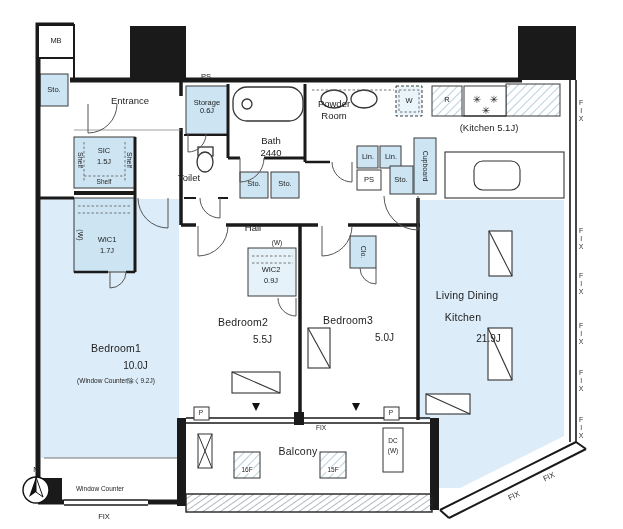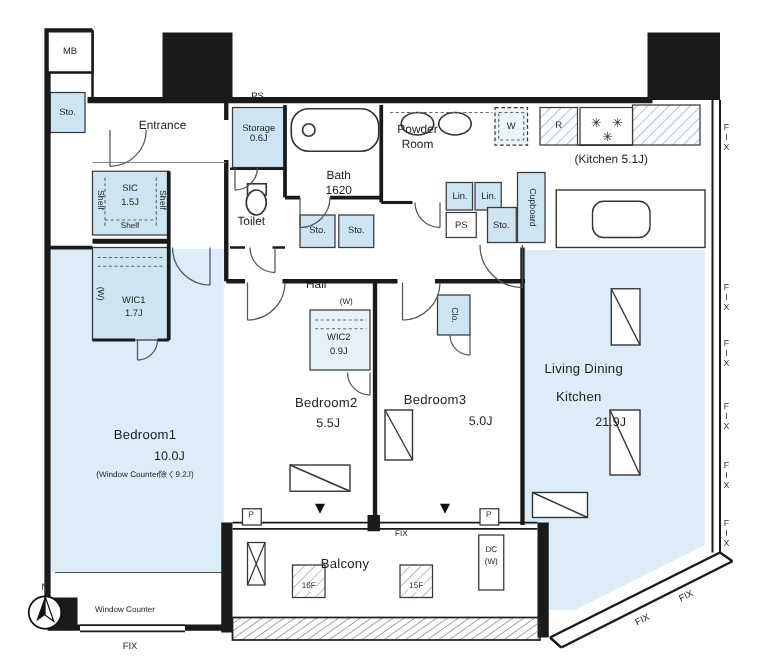--- a/index.html
+++ b/index.html
@@ -162,58 +162,58 @@
   </g>
 </svg>
 
 <div class="lbl small" style="left:56px;top:41px">MB</div>
 <div class="lbl small" style="left:54px;top:90px">Sto.</div>
 <div class="lbl med" style="left:130px;top:101px">Entrance</div>
 <div class="lbl small" style="left:206px;top:77px">PS</div>
 <div class="lbl small" style="left:207px;top:103px">Storage</div>
 <div class="lbl small" style="left:207px;top:111px">0.6J</div>
 <div class="lbl med" style="left:271px;top:141px">Bath</div>
-<div class="lbl med" style="left:271px;top:153px">1620</div>
+<div class="lbl med" style="left:271px;top:153px">2440</div>
 <div class="lbl med" style="left:334px;top:104px">Powder</div>
 <div class="lbl med" style="left:334px;top:116px">Room</div>
 <div class="lbl med" style="left:489px;top:128px">(Kitchen 5.1J)</div>
 <div class="lbl small" style="left:409px;top:101px">W</div>
 <div class="lbl small" style="left:447px;top:100px">R</div>
 <div class="lbl small" style="left:104px;top:151px">SIC</div>
 <div class="lbl small" style="left:104px;top:162px">1.5J</div>
 <div class="lbl vert" style="left:80px;top:160px">Shelf</div>
 <div class="lbl vert" style="left:129px;top:160px">Shelf</div>
 <div class="lbl tiny" style="left:104px;top:182px">Shelf</div>
-<div class="lbl med" style="left:201px;top:178px">Toilet</div>
+<div class="lbl med" style="left:189px;top:178px">Toilet</div>
 <div class="lbl small" style="left:254px;top:184px">Sto.</div>
 <div class="lbl small" style="left:285px;top:184px">Sto.</div>
 <div class="lbl med" style="left:253px;top:228px">Hall</div>
 <div class="lbl small" style="left:368px;top:157px">Lin.</div>
 <div class="lbl small" style="left:391px;top:157px">Lin.</div>
 <div class="lbl small" style="left:369px;top:180px">PS</div>
 <div class="lbl small" style="left:401px;top:180px">Sto.</div>
 <div class="lbl vert" style="left:425px;top:166px">Cupboard</div>
 <div class="lbl vert" style="left:80px;top:235px">(W)</div>
 <div class="lbl small" style="left:107px;top:240px">WIC1</div>
 <div class="lbl small" style="left:107px;top:251px">1.7J</div>
 <div class="lbl tiny" style="left:277px;top:243px">(W)</div>
 <div class="lbl small" style="left:271px;top:270px">WIC2</div>
 <div class="lbl small" style="left:271px;top:281px">0.9J</div>
 <div class="lbl vert" style="left:363px;top:252px">Clo.</div>
 <div class="lbl name" style="left:116px;top:349px">Bedroom1</div>
 <div class="lbl size" style="left:116px;top:366px">10.0J</div>
 <div class="lbl tiny" style="left:116px;top:381px">(Window Counter除く9.2J)</div>
-<div class="lbl name" style="left:261px;top:323px">Bedroom2</div>
+<div class="lbl name" style="left:243px;top:323px">Bedroom2</div>
 <div class="lbl size" style="left:243px;top:340px">5.5J</div>
 <div class="lbl name" style="left:348px;top:321px">Bedroom3</div>
 <div class="lbl size" style="left:365px;top:338px">5.0J</div>
 <div class="lbl name" style="left:467px;top:296px">Living Dining</div>
 <div class="lbl name" style="left:463px;top:318px">Kitchen</div>
 <div class="lbl size" style="left:469px;top:339px">21.9J</div>
-<div class="lbl name" style="left:276px;top:452px">Balcony</div>
+<div class="lbl name" style="left:298px;top:452px">Balcony</div>
 <div class="lbl tiny" style="left:100px;top:489px">Window Counter</div>
 <div class="lbl small" style="left:104px;top:517px">FIX</div>
 <div class="lbl tiny" style="left:321px;top:428px">FIX</div>
 <div class="lbl tiny" style="left:201px;top:413px">P</div>
 <div class="lbl tiny" style="left:391px;top:413px">P</div>
 <div class="lbl tiny tag" style="left:247px;top:470px">16F</div>
 <div class="lbl tiny tag" style="left:333px;top:470px">15F</div>
 <div class="lbl tiny" style="left:393px;top:441px">DC</div>
 <div class="lbl tiny" style="left:393px;top:451px">(W)</div>
 <div class="lbl small" style="left:36px;top:470px">N</div>

